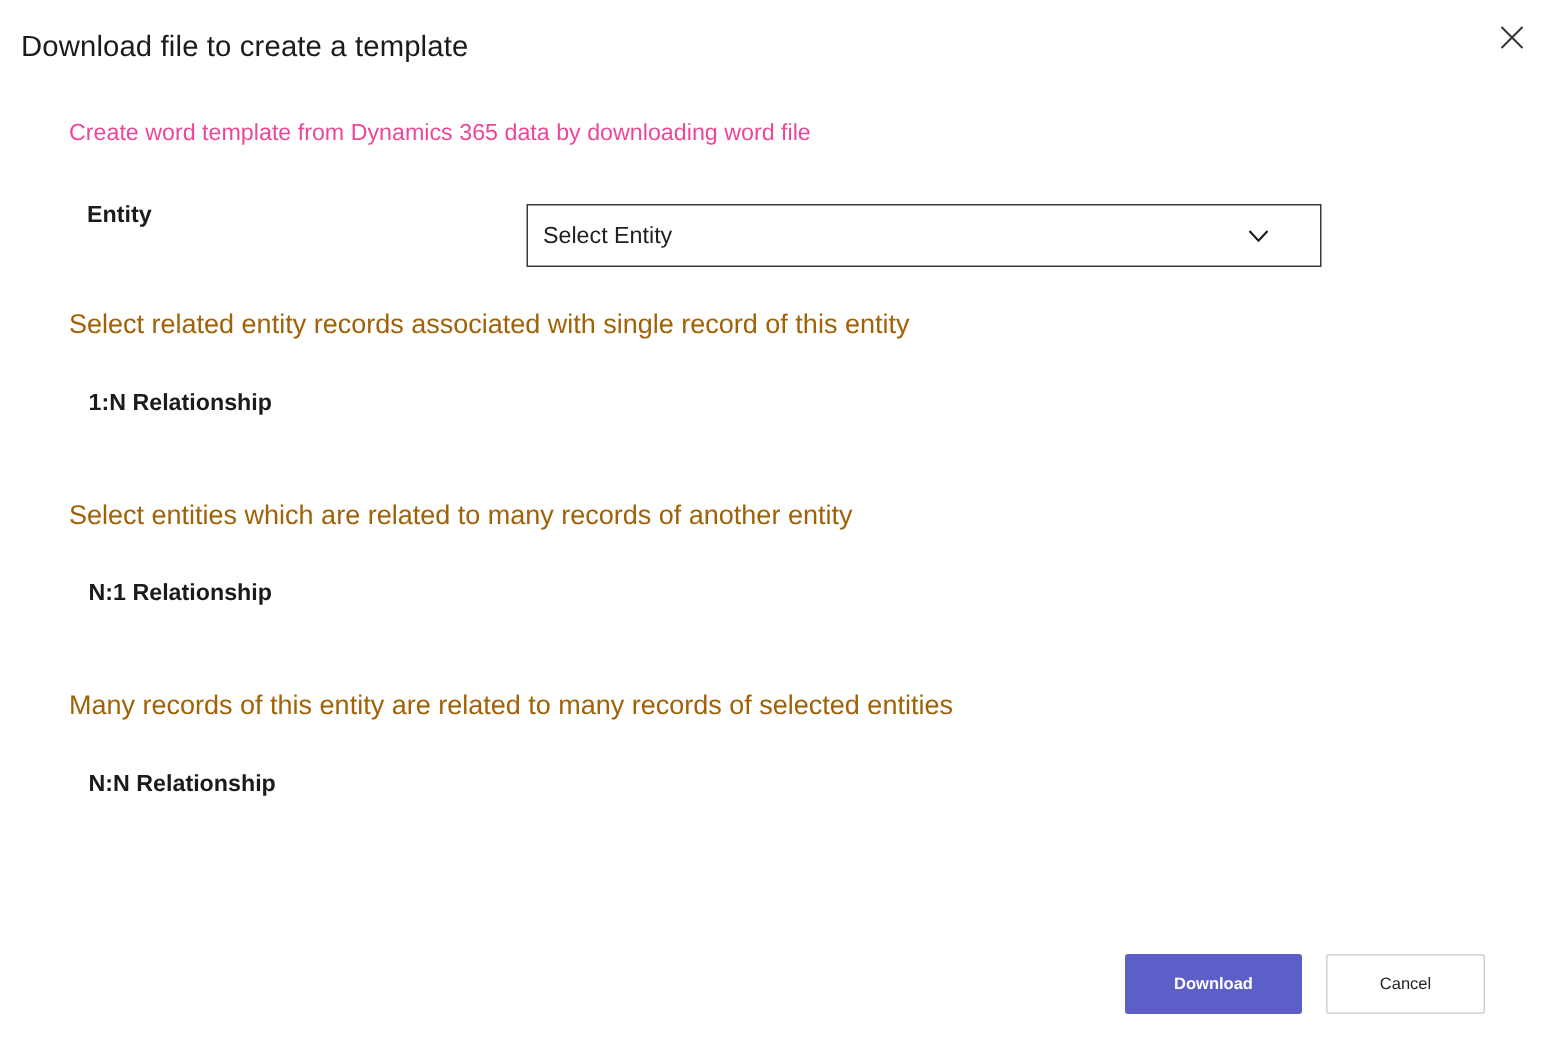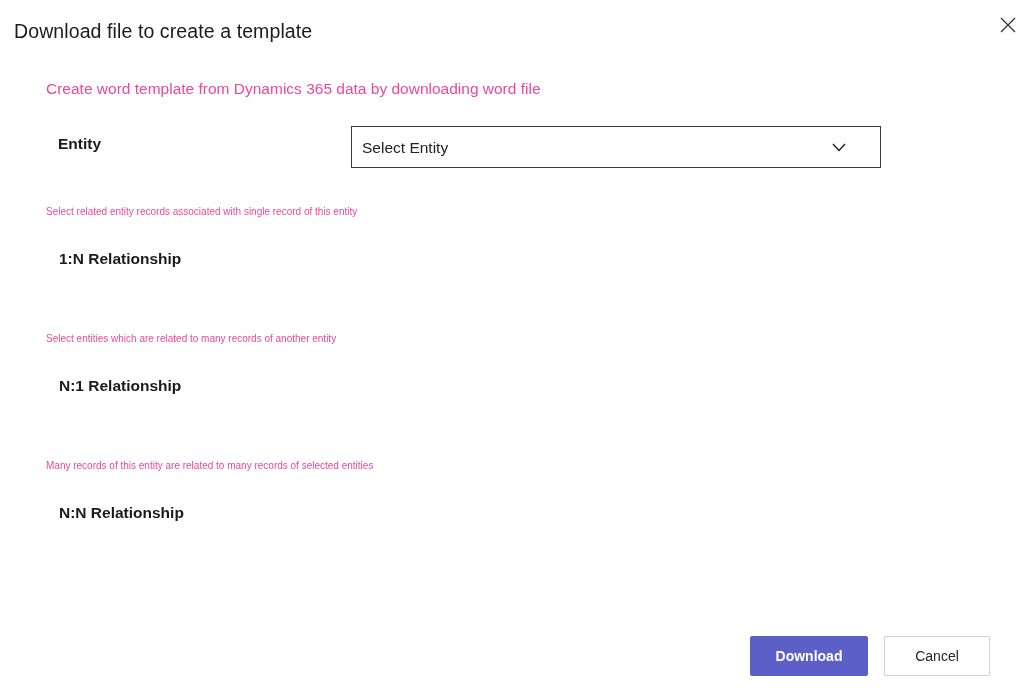--- a/index.html
+++ b/index.html
@@ -76,21 +76,21 @@
     position: absolute;
     left: 12px;
     top: 11px;
     font-size: 15.5px;
     font-weight: 700;
     color: #1b1b1b;
   }
   .entity-select-wrap {
     position: absolute;
     left: 305px;
-    top: 2px;
+    top: 12px;
     width: 507px;
     height: 42px;
   }
   select.entity-select {
     width: 530px;
     height: 42px;
     box-sizing: border-box;
     border: 1px solid #3b3a39;
     border-radius: 0;
     background: #ffffff;
@@ -111,22 +111,22 @@
     align-items: center;
     pointer-events: none;
     color: #1b1b1b;
   }
   .section {
     position: absolute;
     left: 46px;
     right: 40px;
   }
   .section-desc {
-    font-size: 10px;
-    color: #ec4899;
+    font-size: 18px;
+    color: #a16207;
     margin: 0;
   }
   .section-rel {
     margin-top: 33px;
     margin-left: 13px;
     font-size: 15.5px;
     font-weight: 700;
     color: #1b1b1b;
   }
   .section-1 { top: 144px; }
@@ -137,21 +137,21 @@
     position: absolute;
     left: 0;
     right: 0;
     bottom: 0;
     height: 80px;
   }
   .btn {
     position: absolute;
     height: 40px;
     box-sizing: border-box;
-    font-size: 14px;
+    font-size: 11px;
     font-family: "Liberation Sans", sans-serif;
     cursor: pointer;
     border-radius: 2px;
   }
   .btn-primary {
     right: 162px;
     bottom: 19px;
     width: 118px;
     background: #5b5fc7;
     color: #ffffff;

